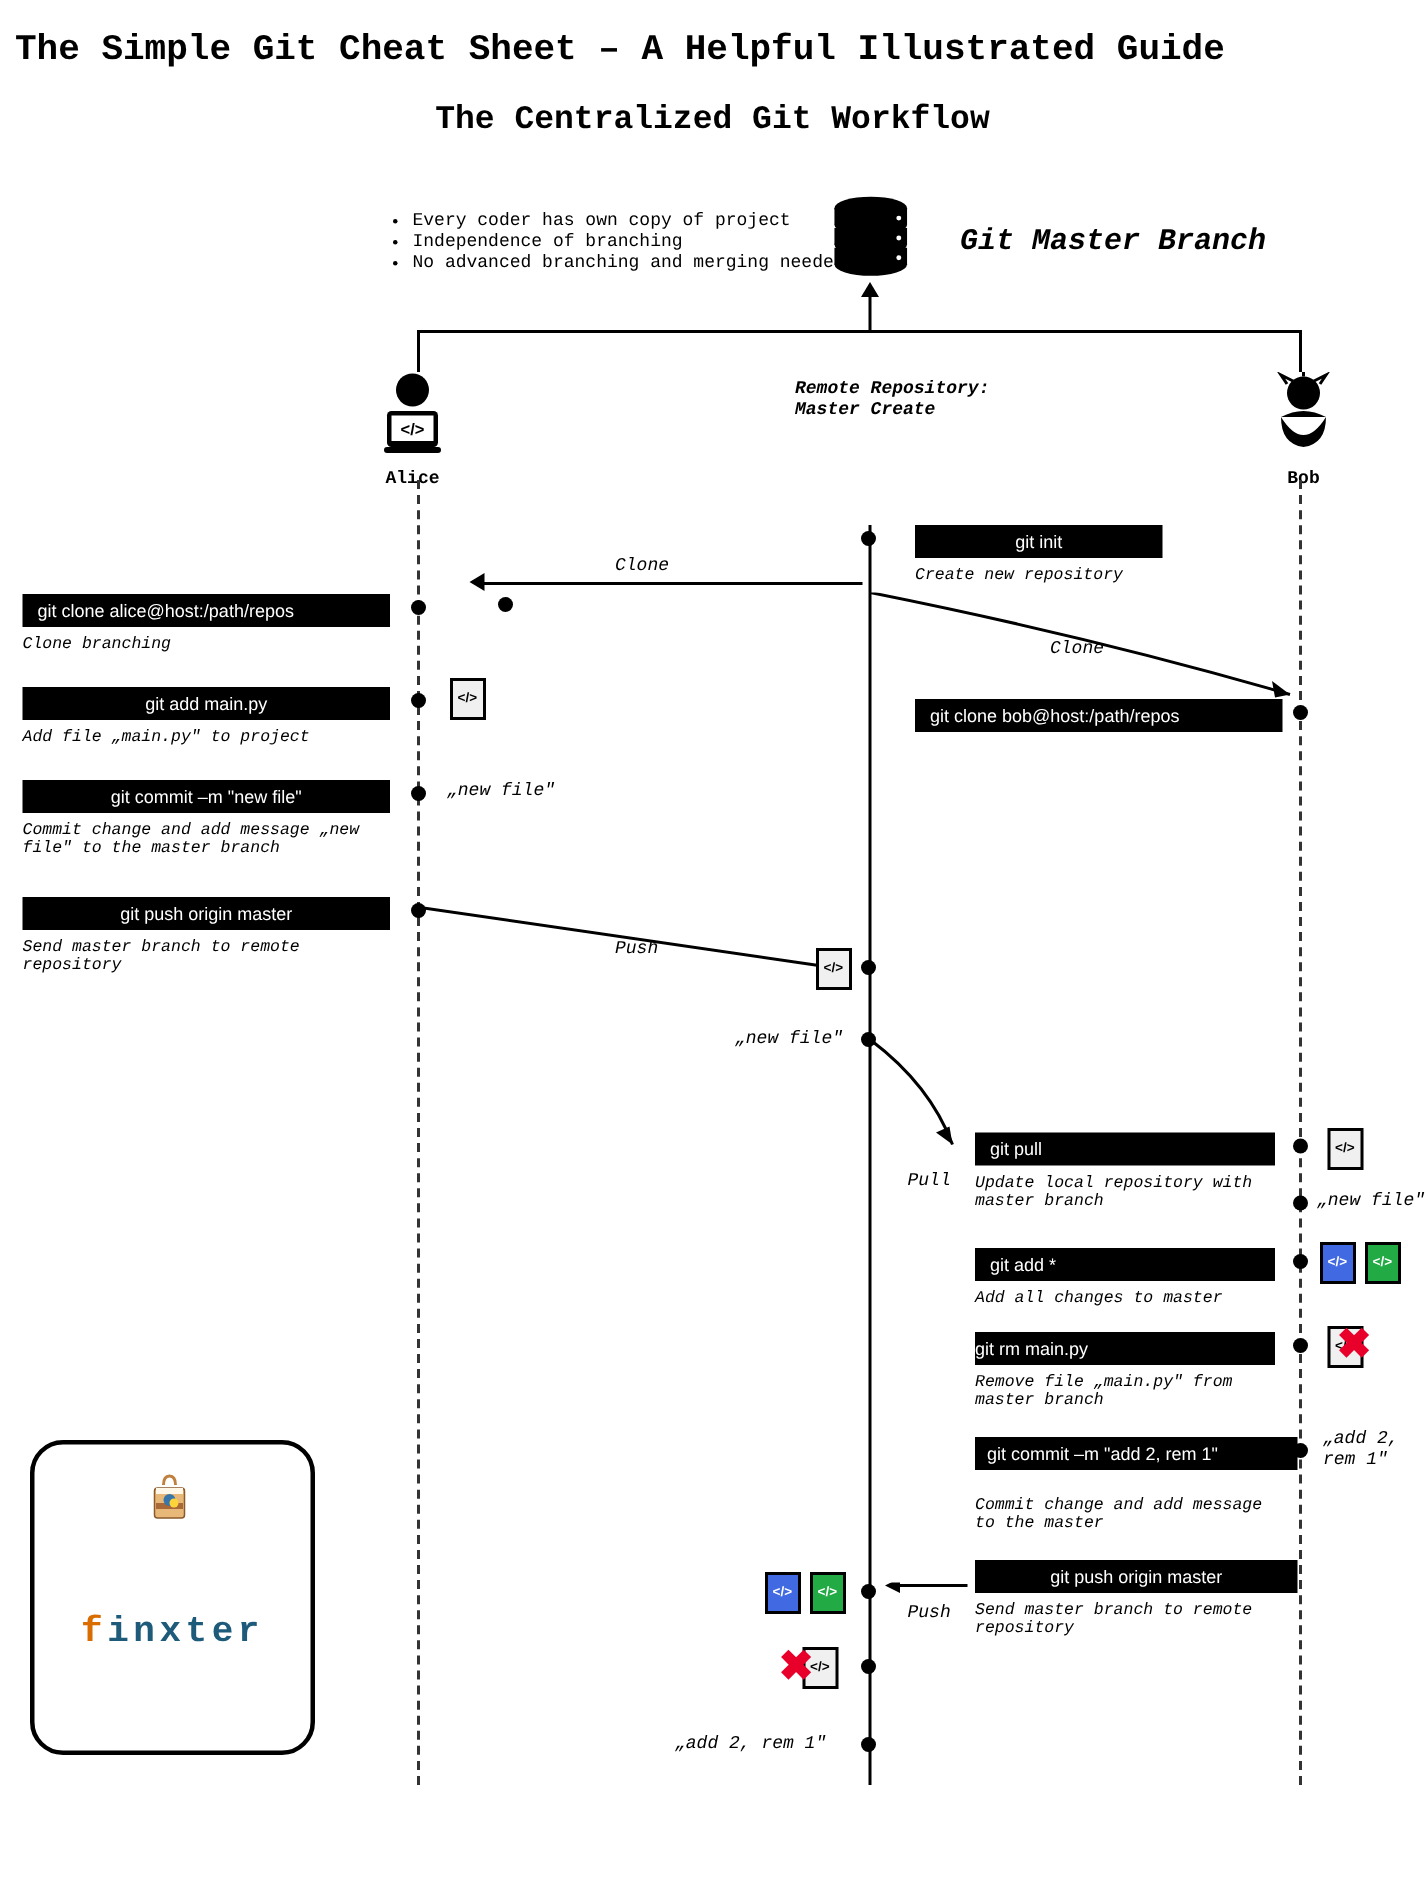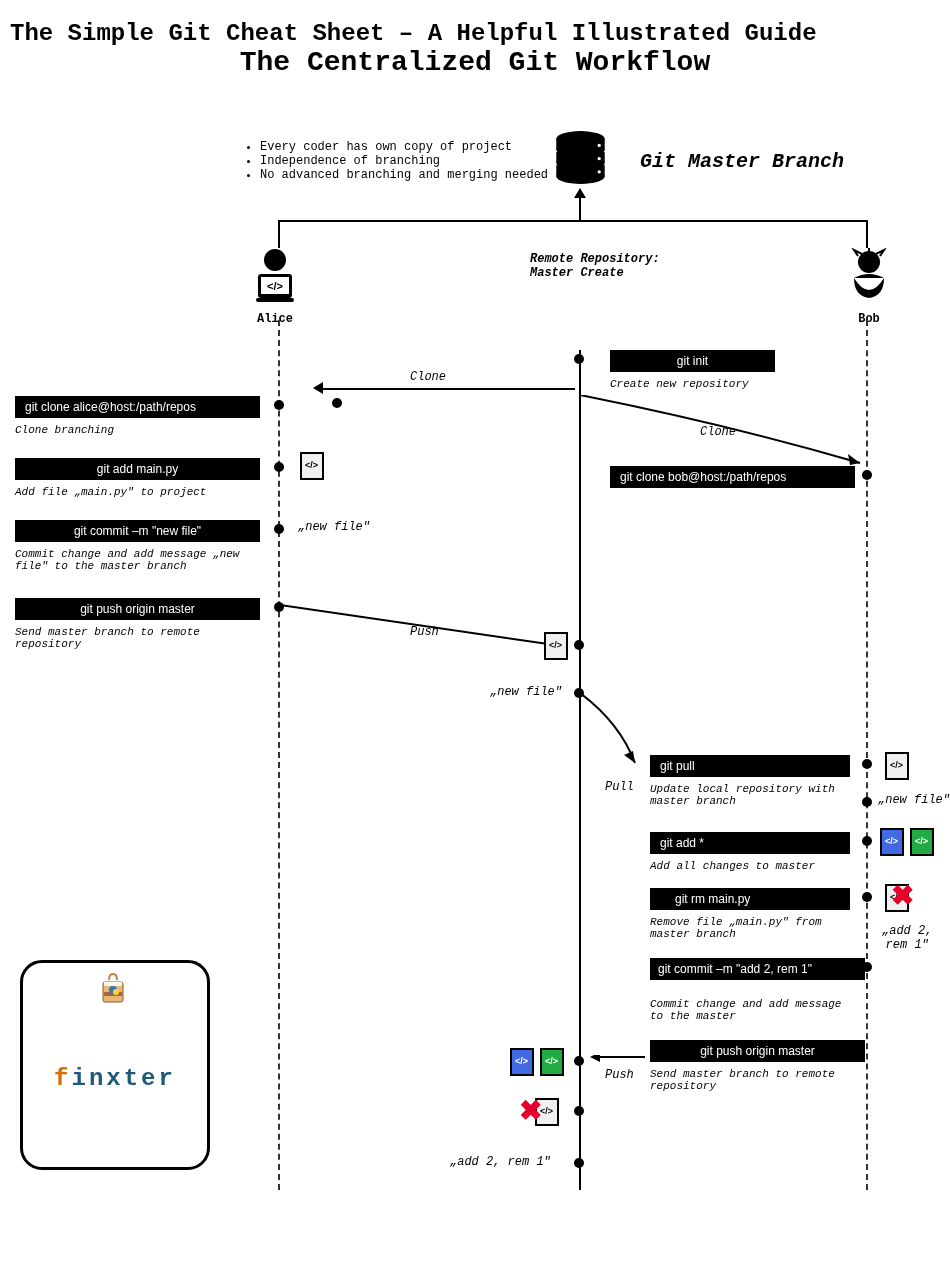--- a/index.html
+++ b/index.html
@@ -11,29 +11,30 @@
     position: relative;
     overflow: hidden;
   }
   .page-title {
     font-size: 24px;
     font-weight: bold;
     padding: 20px 10px 0 10px;
   }
   .subtitle {
     text-align: center;
-    font-size: 28px;
+    font-size: 22px;
+    margin-top: 20px;
   }
   .bullets {
     position: absolute;
     top: 140px;
     left: 260px;
     font-size: 12px;
   }
-  .bullets li { list-style: disc; }
+  .bullets li { list-style: disc; margin-left: 15px; }
   .master-label {
     position: absolute;
     top: 150px;
     left: 640px;
     font-size: 20px;
     font-style: italic;
     font-weight: bold;
   }
   .db-icon {
     position: absolute;
@@ -122,21 +123,21 @@
     margin-top: 4px;
   }
   .finxter-box {
     position: absolute;
     left: 20px;
     top: 960px;
     width: 190px;
     height: 210px;
     border: 3px solid #000;
     border-radius: 22px;
-    padding: 5px;
+    padding: 15px;
     text-align: center;
   }
   .finxter-logo {
     font-size: 24px;
     font-weight: bold;
     letter-spacing: 3px;
     margin-top: 52px;
   }
   .finxter-logo .f { color: #d96d00; }
   .finxter-logo .rest { color: #1e5a7a; }
@@ -280,30 +281,30 @@
 <div class="file" style="top:752px;left:885px;"></div>
 <div class="dot" style="top:797px;left:862px;"></div>
 <div class="lbl" style="top:793px;left:878px;">„new file"</div>
 
 <div class="cmd-box" style="top:832px;left:650px;width:200px;text-align:left;padding-left:10px;">git add *</div>
 <div class="cmd-desc" style="top:860px;left:650px;width:200px;">Add all changes to master</div>
 <div class="dot" style="top:836px;left:862px;"></div>
 <div class="file blue" style="top:828px;left:880px;"></div>
 <div class="file green" style="top:828px;left:910px;"></div>
 
-<div class="cmd-box" style="top:888px;left:650px;width:200px;text-align:left;padding-left:25px;">git rm main.py</div>
+<div class="cmd-box" style="top:888px;left:650px;width:200px;text-align:left;padding-left:0;">git rm main.py</div>
 <div class="cmd-desc" style="top:916px;left:650px;width:200px;">Remove file „main.py" from master branch</div>
 <div class="dot" style="top:892px;left:862px;"></div>
 <div class="file" style="top:884px;left:885px;"></div>
 <div class="xmark" style="top:879px;left:891px;">✖</div>
 
 <div class="cmd-box" style="top:958px;left:650px;width:215px;text-align:left;padding-left:8px;">git commit –m "add 2, rem 1"</div>
 <div class="cmd-desc" style="top:986px;left:650px;width:200px;margin-top:12px;">Commit change and add message to the master</div>
 <div class="dot" style="top:962px;left:862px;"></div>
-<div class="lbl" style="top:924px;left:882px;white-space:pre-line;text-align:center;">„add 2,
+<div class="lbl" style="top:952px;left:882px;white-space:pre-line;">„add 2,
 rem 1"</div>
 
 <div class="cmd-box" style="top:1040px;left:650px;width:215px;">git push origin master</div>
 <div class="cmd-desc" style="top:1068px;left:650px;width:200px;">Send master branch to remote repository</div>
 
 <svg style="position:absolute;top:1055px;left:590px;width:60px;height:30px;">
   <line x1="55" y1="2" x2="8" y2="2" stroke="#000" stroke-width="2"></line>
   <polygon points="0,2 10,-3 10,7" fill="#000"></polygon>
 </svg>
 <div class="lbl" style="top:1068px;left:605px;">Push</div>

